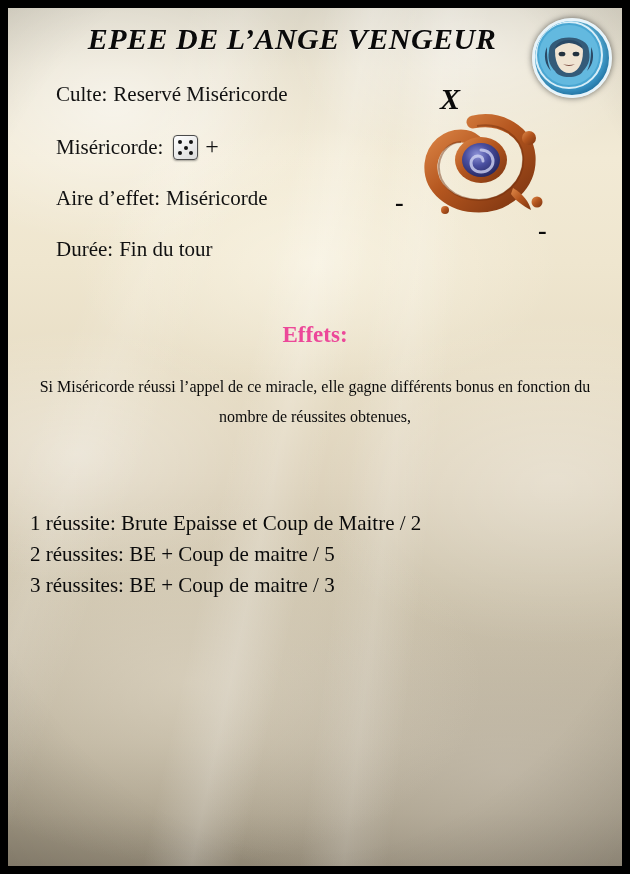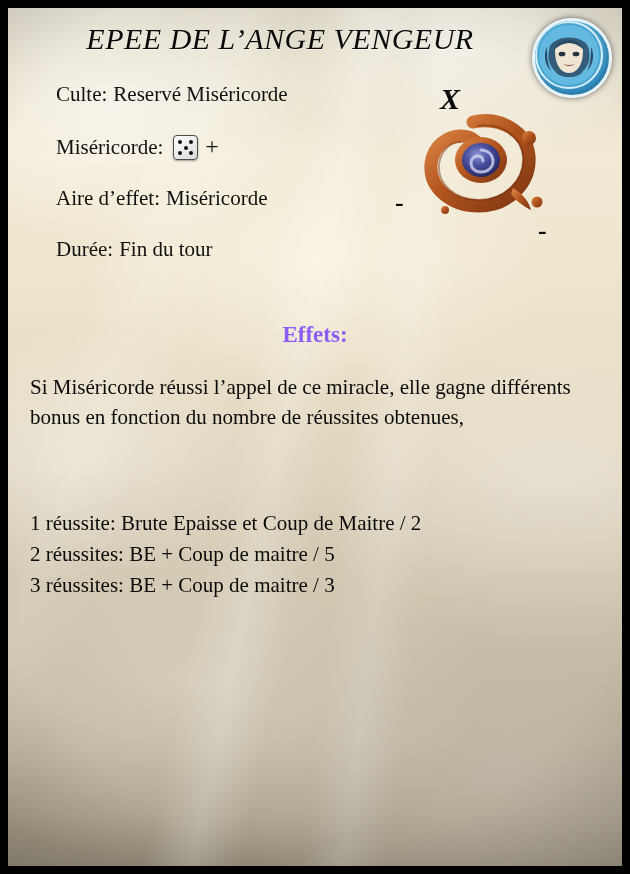--- a/index.html
+++ b/index.html
@@ -60,25 +60,25 @@
     position: absolute;
     inset: 0;
     border: 8px solid #000;
     box-sizing: border-box;
     pointer-events: none;
   }
   
   .title {
     position: absolute;
     top: 22px;
-    left: 0;
+    left: 12px;
     width: 560px;
     text-align: center;
     font-style: italic;
-    font-weight: normal;
+    font-weight: bold;
     font-size: 30px;
     letter-spacing: 0.5px;
     color: #0a0a0a;
     text-shadow: 0 1px 0 rgba(255,255,255,0.5);
   }
   
   .medallion {
     position: absolute;
     top: 18px;
     right: 18px;
@@ -166,28 +166,29 @@
   }
   
   .effects-title {
     position: absolute;
     top: 322px;
     left: 0;
     width: 630px;
     text-align: center;
     font-size: 23px;
     font-weight: bold;
-    color: #8b5cf6;
+    color: #ec4899;
   }
   .effects-body {
     position: absolute;
     top: 372px;
     left: 30px;
     width: 570px;
-    font-size: 21px;
+    text-align: center;
+    font-size: 16px;
     line-height: 30px;
     color: #0b0b0b;
   }
   .results {
     position: absolute;
     top: 508px;
     left: 30px;
     width: 570px;
     text-align: left;
     font-size: 21px;

